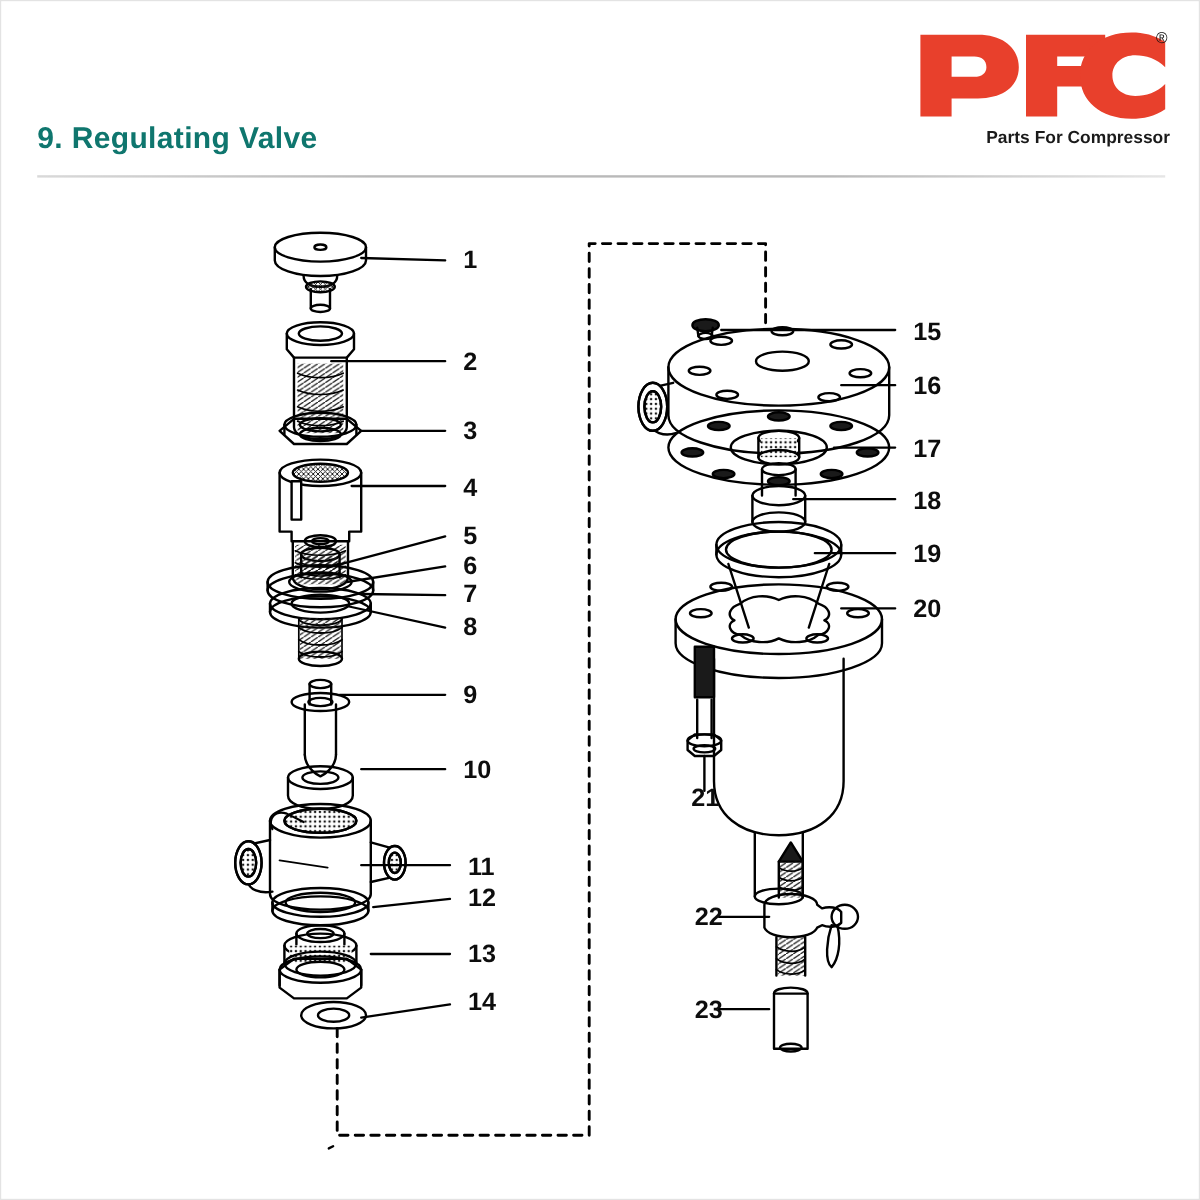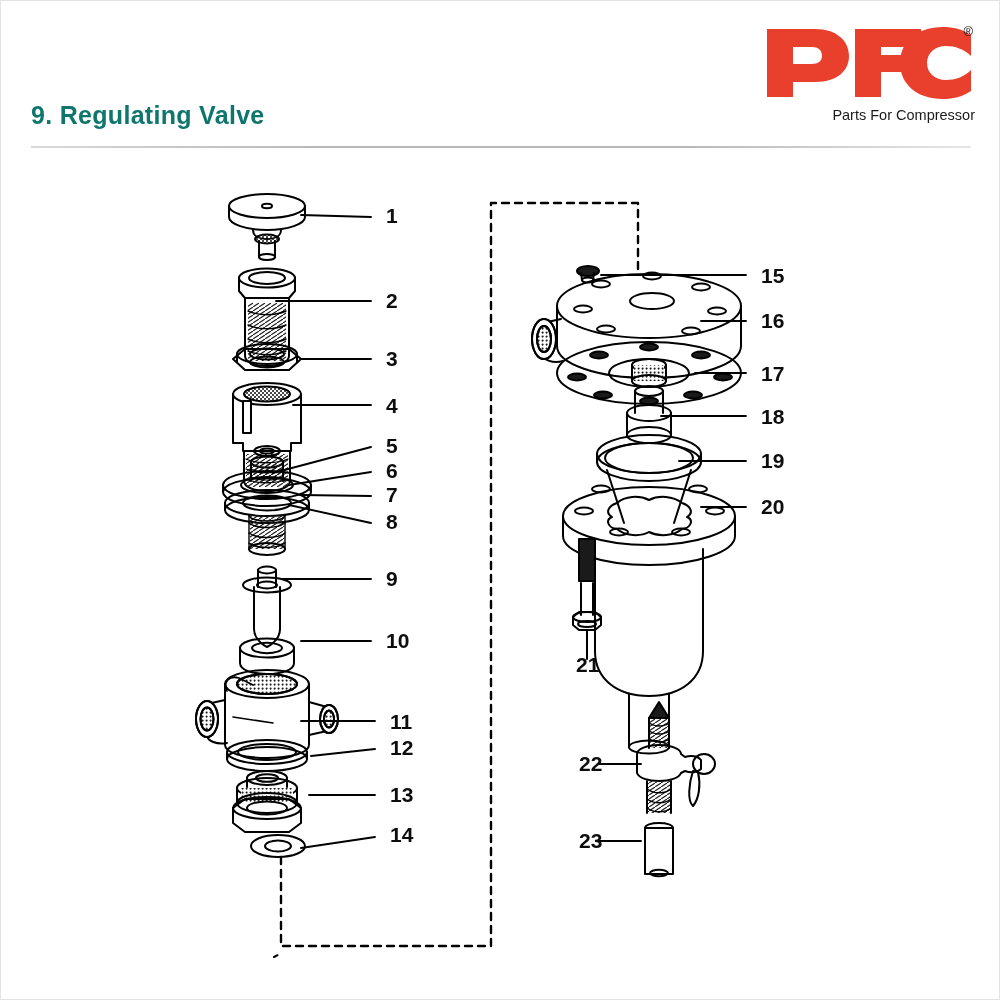--- a/index.html
+++ b/index.html
@@ -27,21 +27,21 @@
   #logo-mark{
     position:absolute;left:0;top:0;width:212px;height:78px;
   }
   #logo-reg{
     position:absolute;right:2px;top:2px;
     font-size:13px;color:#111;line-height:1;
   }
   #logo-tag{
     position:absolute;left:0;top:84px;width:212px;
     text-align:right;
-    font-size:14.5px;font-weight:normal;color:#1a1a1a;
+    font-size:14.5px;font-weight:bold;color:#1a1a1a;
     white-space:nowrap;
   }
   #divider{
     position:absolute;left:30px;top:145px;width:940px;height:2px;
     background:linear-gradient(to right,#d9d9d9,#b9b9b9 30%,#b9b9b9 70%,#e6e6e6);
   }
   
   #diagram{position:absolute;left:0;top:150px;width:1000px;height:850px;}
   #diagram svg{display:block;}
   .cal{font-family:"Liberation Sans", sans-serif;font-size:21px;font-weight:bold;fill:#0d0d0d;}

